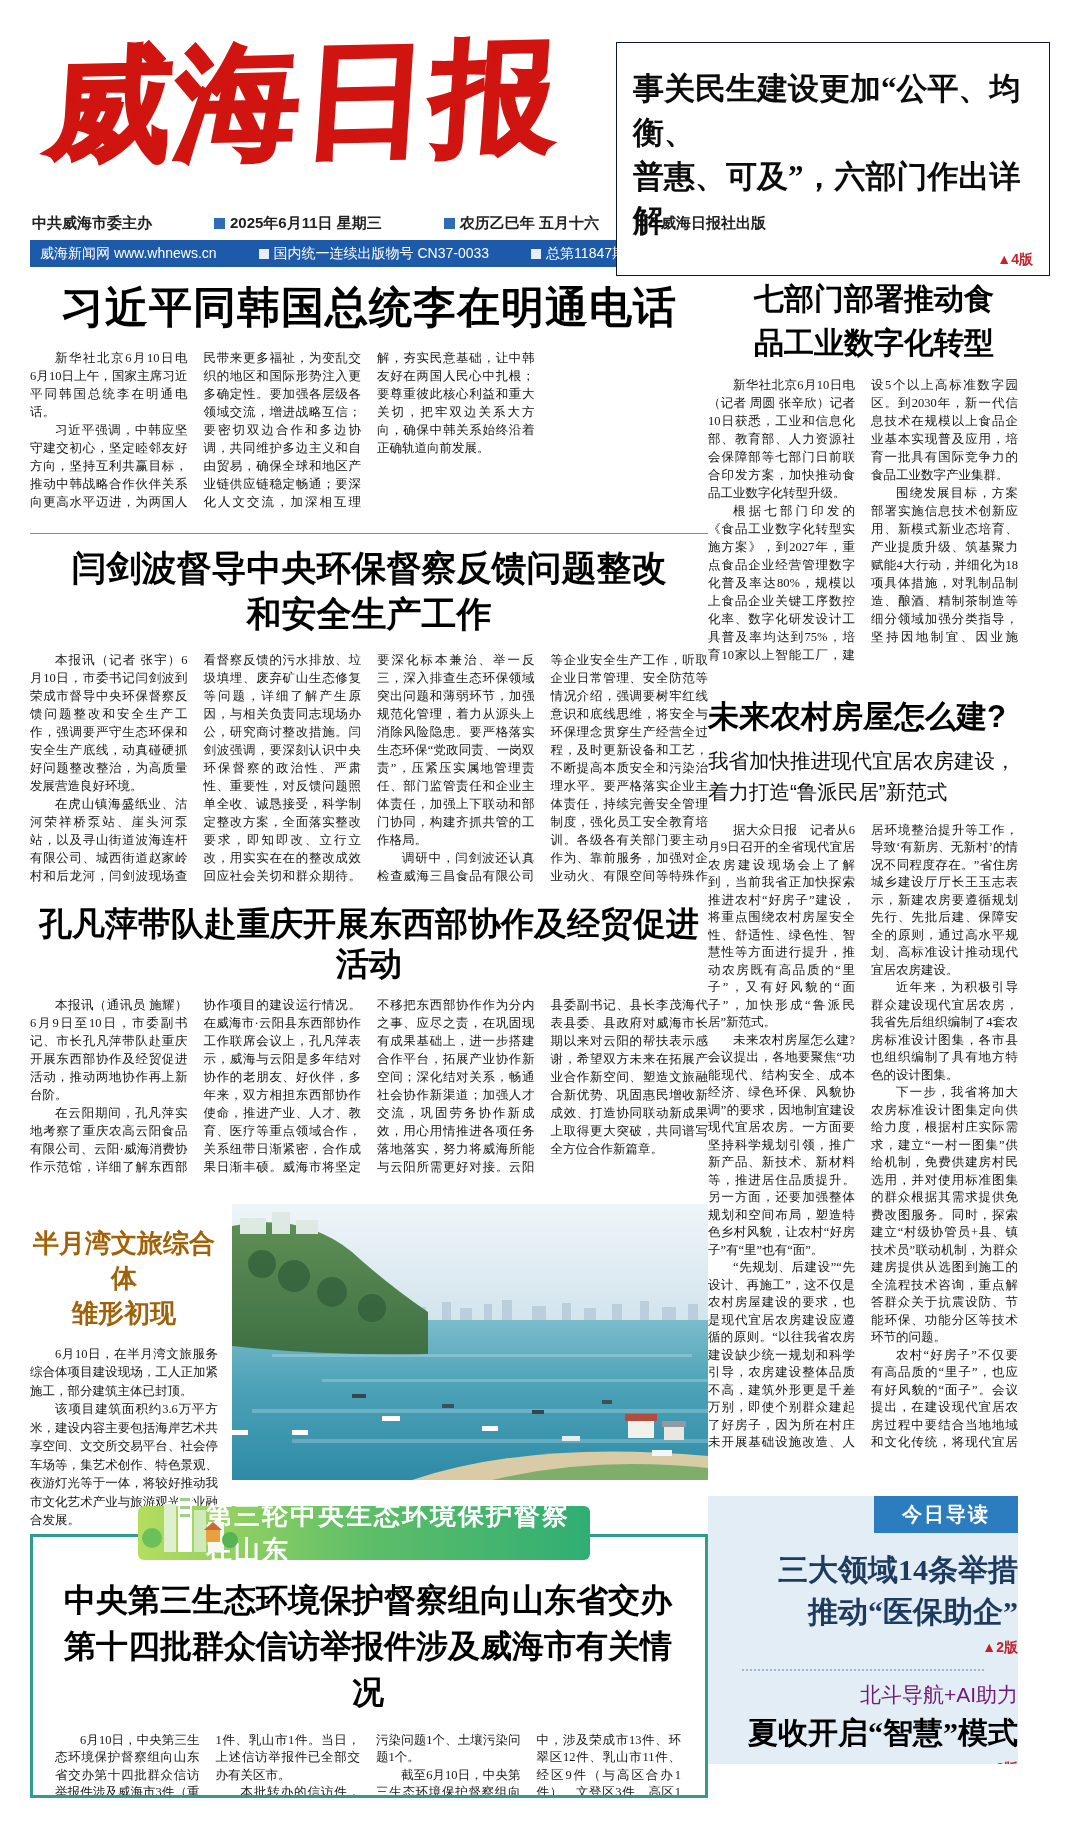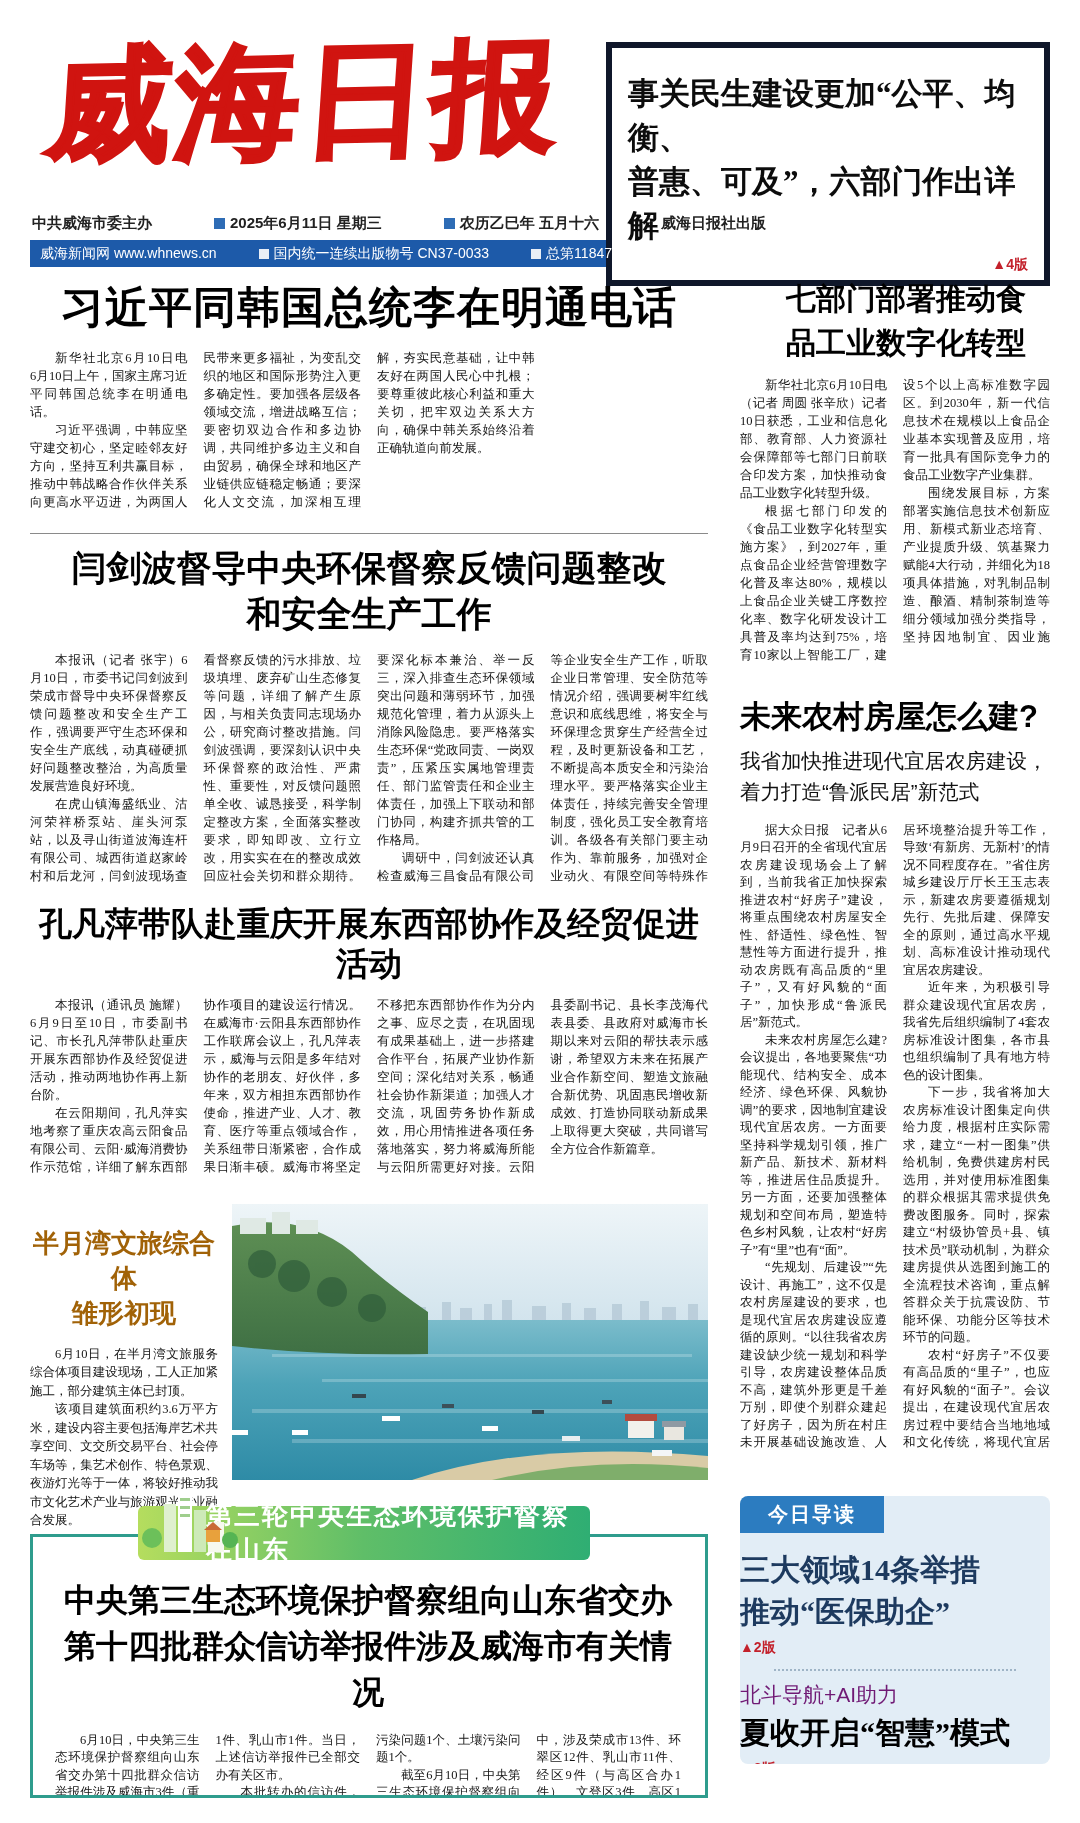--- a/index.html
+++ b/index.html
@@ -5,35 +5,35 @@
   html,body{margin:0;padding:0;background:#ffffff;}
   body{width:1080px;height:1823px;overflow:hidden;position:relative;
        font-family:"Liberation Sans",sans-serif;color:#151515;}
   .page{position:relative;width:1020px;margin:0 auto;height:100%;}
 
   
   .header-top{display:flex;justify-content:space-between;align-items:flex-start;padding-top:30px;height:178px;}
   .masthead{font-family:"DejaVu Serif",serif;font-size:124px;line-height:1.15;font-weight:900;
             color:#d01410;letter-spacing:4px;transform:skewX(-5deg) rotate(-1.2deg);
             -webkit-text-stroke:3px #d01410;white-space:nowrap;padding-left:18px;}
-  .side-box{border:6px solid #0f172a;width:400px;min-height:96px;padding:24px 16px 6px 16px;margin-top:12px;background:#fff;}
+  .side-box{border:1px solid #0f172a;width:400px;min-height:96px;padding:24px 16px 6px 16px;margin-top:12px;background:#fff;}
   .side-box .hl{font-family:"Liberation Serif",serif;font-size:31px;font-weight:900;line-height:1.42;color:#0c0c0c;}
   .side-box .ref{color:#c3212b;font-size:14px;text-align:right;margin-top:8px;font-weight:bold;}
 
   .info-line{display:flex;align-items:center;gap:20px;font-size:15px;font-weight:bold;color:#222;
              padding:6px 0 5px 2px;}
   .info-line .gap{width:22px;}
   .sq{display:inline-block;width:11px;height:11px;background:#2e6cb5;margin-right:5px;vertical-align:-1px;}
   .blue-bar{background:#1d5aa9;color:#fff;height:27px;display:flex;align-items:center;gap:8px;
             font-size:14px;padding:0 10px;margin-top:2px;}
   .blue-bar .sq{background:#e8eef6;width:10px;height:10px;}
   .blue-bar .gap{width:26px;}
 
   
-  .main{display:flex;gap:32px;margin-top:8px;}
+  .main{display:flex;margin-top:8px;}
   .col-left{width:678px;}
   .col-right{width:310px;}
 
   .serifbody{font-family:"Liberation Serif",serif;text-align:justify;}
   .serifbody p{margin:0;text-indent:2em;}
 
   .a1-head{font-family:"Liberation Serif",serif;font-weight:900;font-size:43px;text-align:center;
            letter-spacing:1px;margin:4px 0 0 0;line-height:1.35;color:#000;}
   .a1-body{margin-top:12px;height:162px;overflow:hidden;column-count:4;column-gap:16px;column-fill:auto;
            font-size:12.5px;line-height:18px;}
@@ -75,21 +75,21 @@
   .r1-head{font-family:"Liberation Sans",sans-serif;font-weight:900;font-size:30px;line-height:1.45;
            padding-left:46px;color:#000;margin-top:2px;}
   .r1-body{margin-top:12px;height:296px;overflow:hidden;column-count:2;column-gap:16px;column-fill:auto;
            font-size:12.5px;line-height:18px;}
 
   .r2-head{font-weight:900;font-size:31px;margin-top:24px;color:#000;}
   .r2-sub{font-size:20.5px;line-height:1.5;margin-top:8px;color:#111;}
   .r2-body{margin-top:14px;height:642px;overflow:hidden;column-count:2;column-gap:16px;column-fill:auto;
            font-size:12.5px;line-height:17.5px;}
 
-  .guide-box{margin-top:32px;background:#e2edf6;height:268px;text-align:left;padding-top:0;overflow:hidden;border-radius:8px;}
+  .guide-box{margin-top:32px;background:#e2edf6;height:268px;text-align:right;padding-top:0;overflow:hidden;}
   .guide-badge{display:inline-block;background:#2c7cc0;color:#fff;font-weight:bold;font-size:20px;
                padding:5px 28px;letter-spacing:2px;}
   .guide-h1{font-family:"Liberation Serif",serif;font-weight:900;font-size:30px;color:#1d3a5f;margin-top:16px;line-height:1.4;}
   .guide-ref{color:#c3212b;font-size:14px;font-weight:bold;margin-top:6px;}
   .guide-dots{border-top:2px dotted #9fb4c6;width:78%;margin:12px auto 10px auto;}
   .guide-h2a{font-size:21px;color:#701a75;margin-top:4px;}
   .guide-h2b{font-family:"Liberation Serif",serif;font-weight:900;font-size:30px;color:#000;margin-top:4px;}
 </style>
 </head>
 <body>

